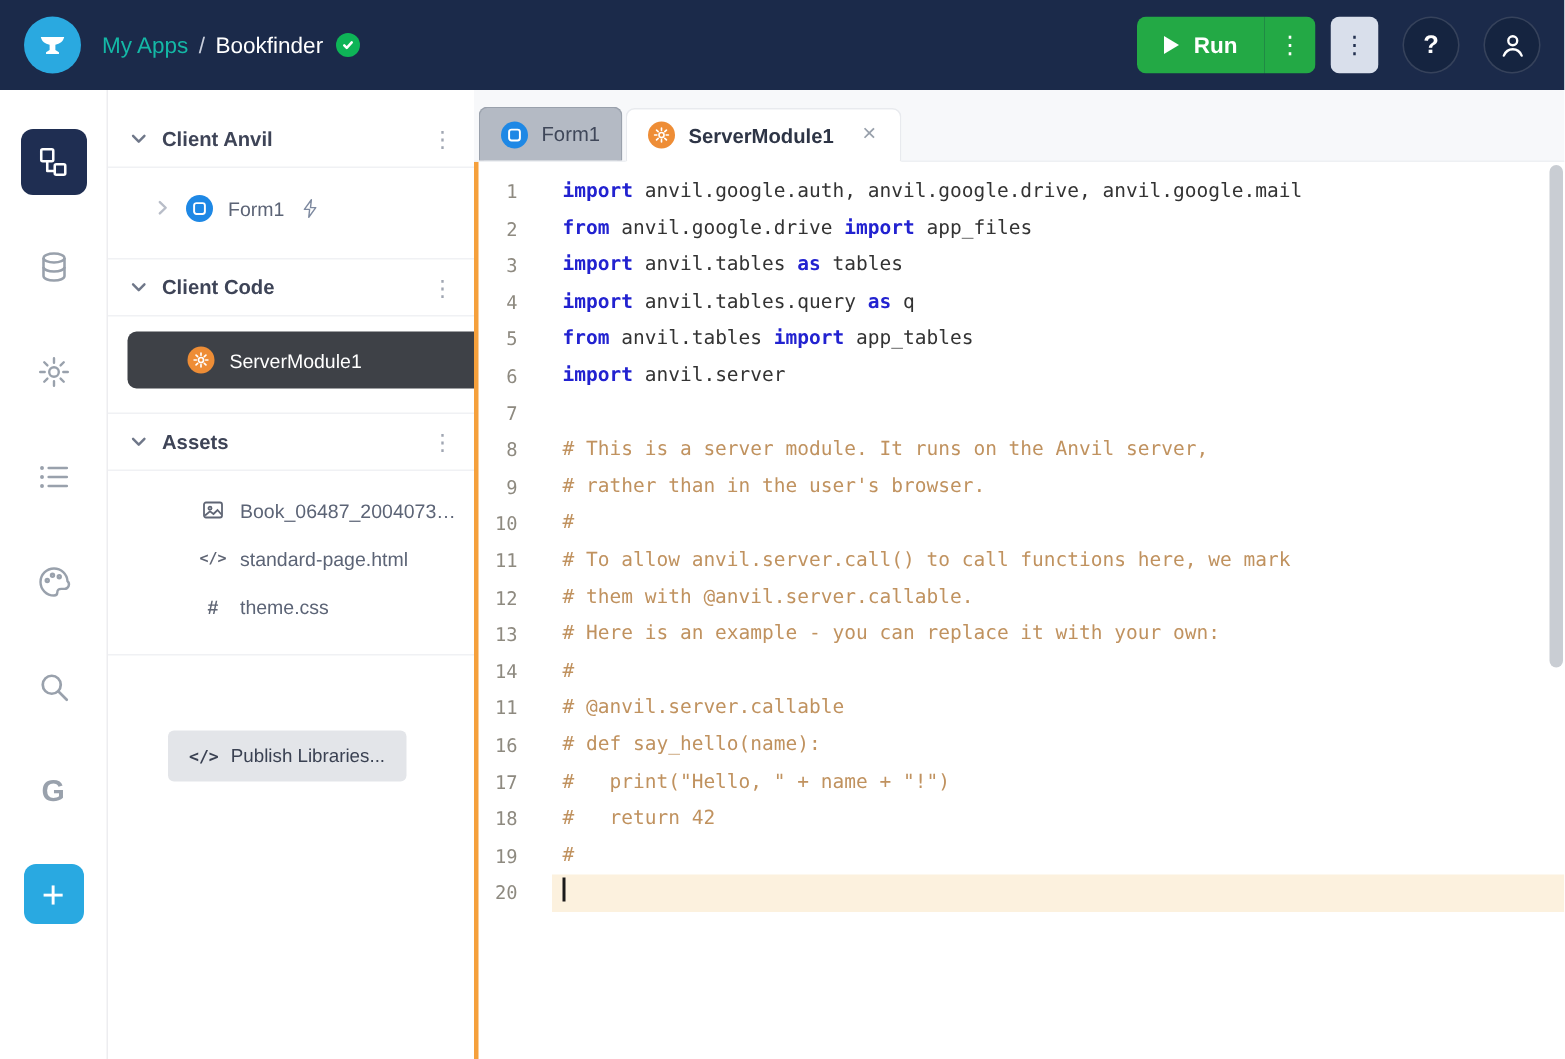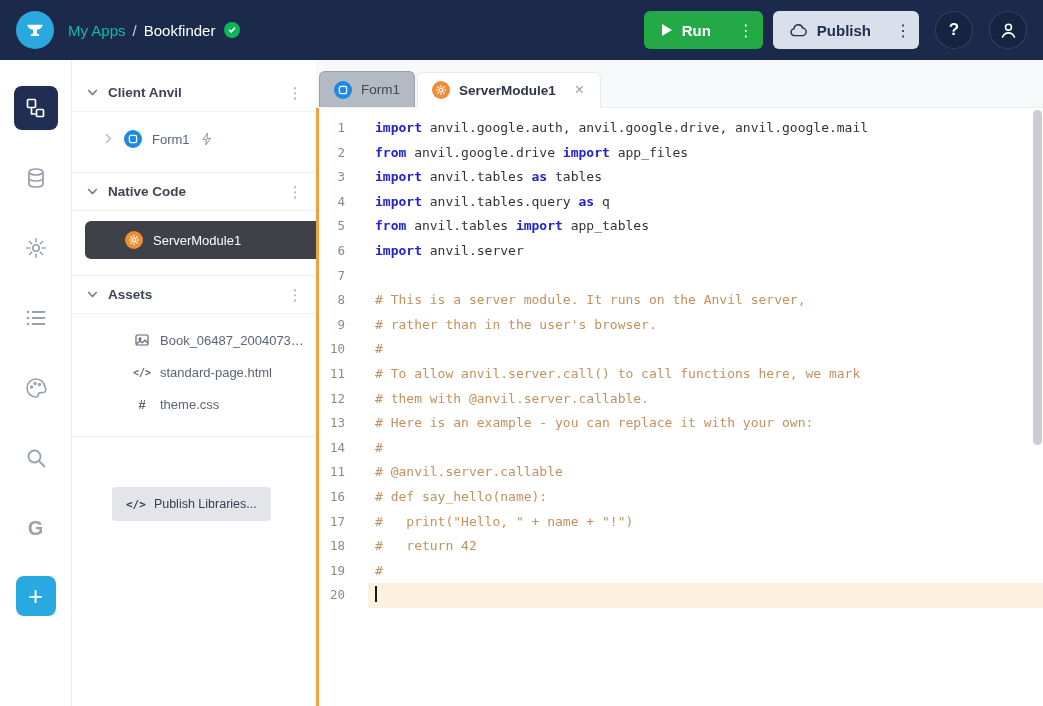--- a/index.html
+++ b/index.html
@@ -111,26 +111,20 @@
     <div class="btn-group">
       <button class="run-main">
         <span class="play"></span>
         <span>Run</span>
       </button>
       <button class="run-menu">
         <span class="kebab">⋮</span>
       </button>
     </div>
     <div class="btn-group">
-      <button class="pub-main">
-        <svg viewBox="0 0 24 24" fill="none" stroke="#233150" stroke-width="1.8" stroke-linecap="round" stroke-linejoin="round">
-            <path d="M7 18.5a4.3 4.3 0 0 1-.7-8.55 5.6 5.6 0 0 1 11-1.1 4.6 4.6 0 0 1-.9 9.65H7z"></path>
-          </svg>
-        <span>Publish</span>
-      </button>
       <button class="pub-menu">
         <span class="kebab">⋮</span>
       </button>
     </div>
     <button class="circle-btn">
       <span>?</span>
     </button>
     <button class="circle-btn">
       <svg viewBox="0 0 24 24" fill="none" stroke="#fff" stroke-width="1.8" stroke-linecap="round">
           <circle cx="12" cy="8.2" r="3.4"></circle>
@@ -223,21 +217,21 @@
               </div>
             </div>
           </div>
           <div class="section">
             <div class="sec-head">
               <span class="chev">
                 <svg viewBox="0 0 12 12" fill="none" stroke="#6f7789" stroke-width="1.5" stroke-linecap="round" stroke-linejoin="round">
                   <path d="M2.5 4.2 6 7.8l3.5-3.6"></path>
                 </svg>
               </span>
-              <span class="sec-label">Native Code</span>
+              <span class="sec-label">Client Code</span>
               <span class="sec-dots">⋮</span>
             </div>
             <div class="sec-items">
               <div class="tree-item selected">
                 <span class="ci" style="background:#ee8d36">
                   <svg viewBox="0 0 12 12" fill="none" stroke="#fff" stroke-width="1.1" stroke-linecap="round">
                     <circle cx="6" cy="6" r="1.7"></circle>
                     <path d="M6 1.4v1.5M6 9.1v1.5M10.6 6H9.1M2.9 6H1.4M9.3 2.7 8.2 3.8M3.8 8.2 2.7 9.3M9.3 9.3 8.2 8.2M3.8 3.8 2.7 2.7"></path>
                   </svg>
                 </span>

